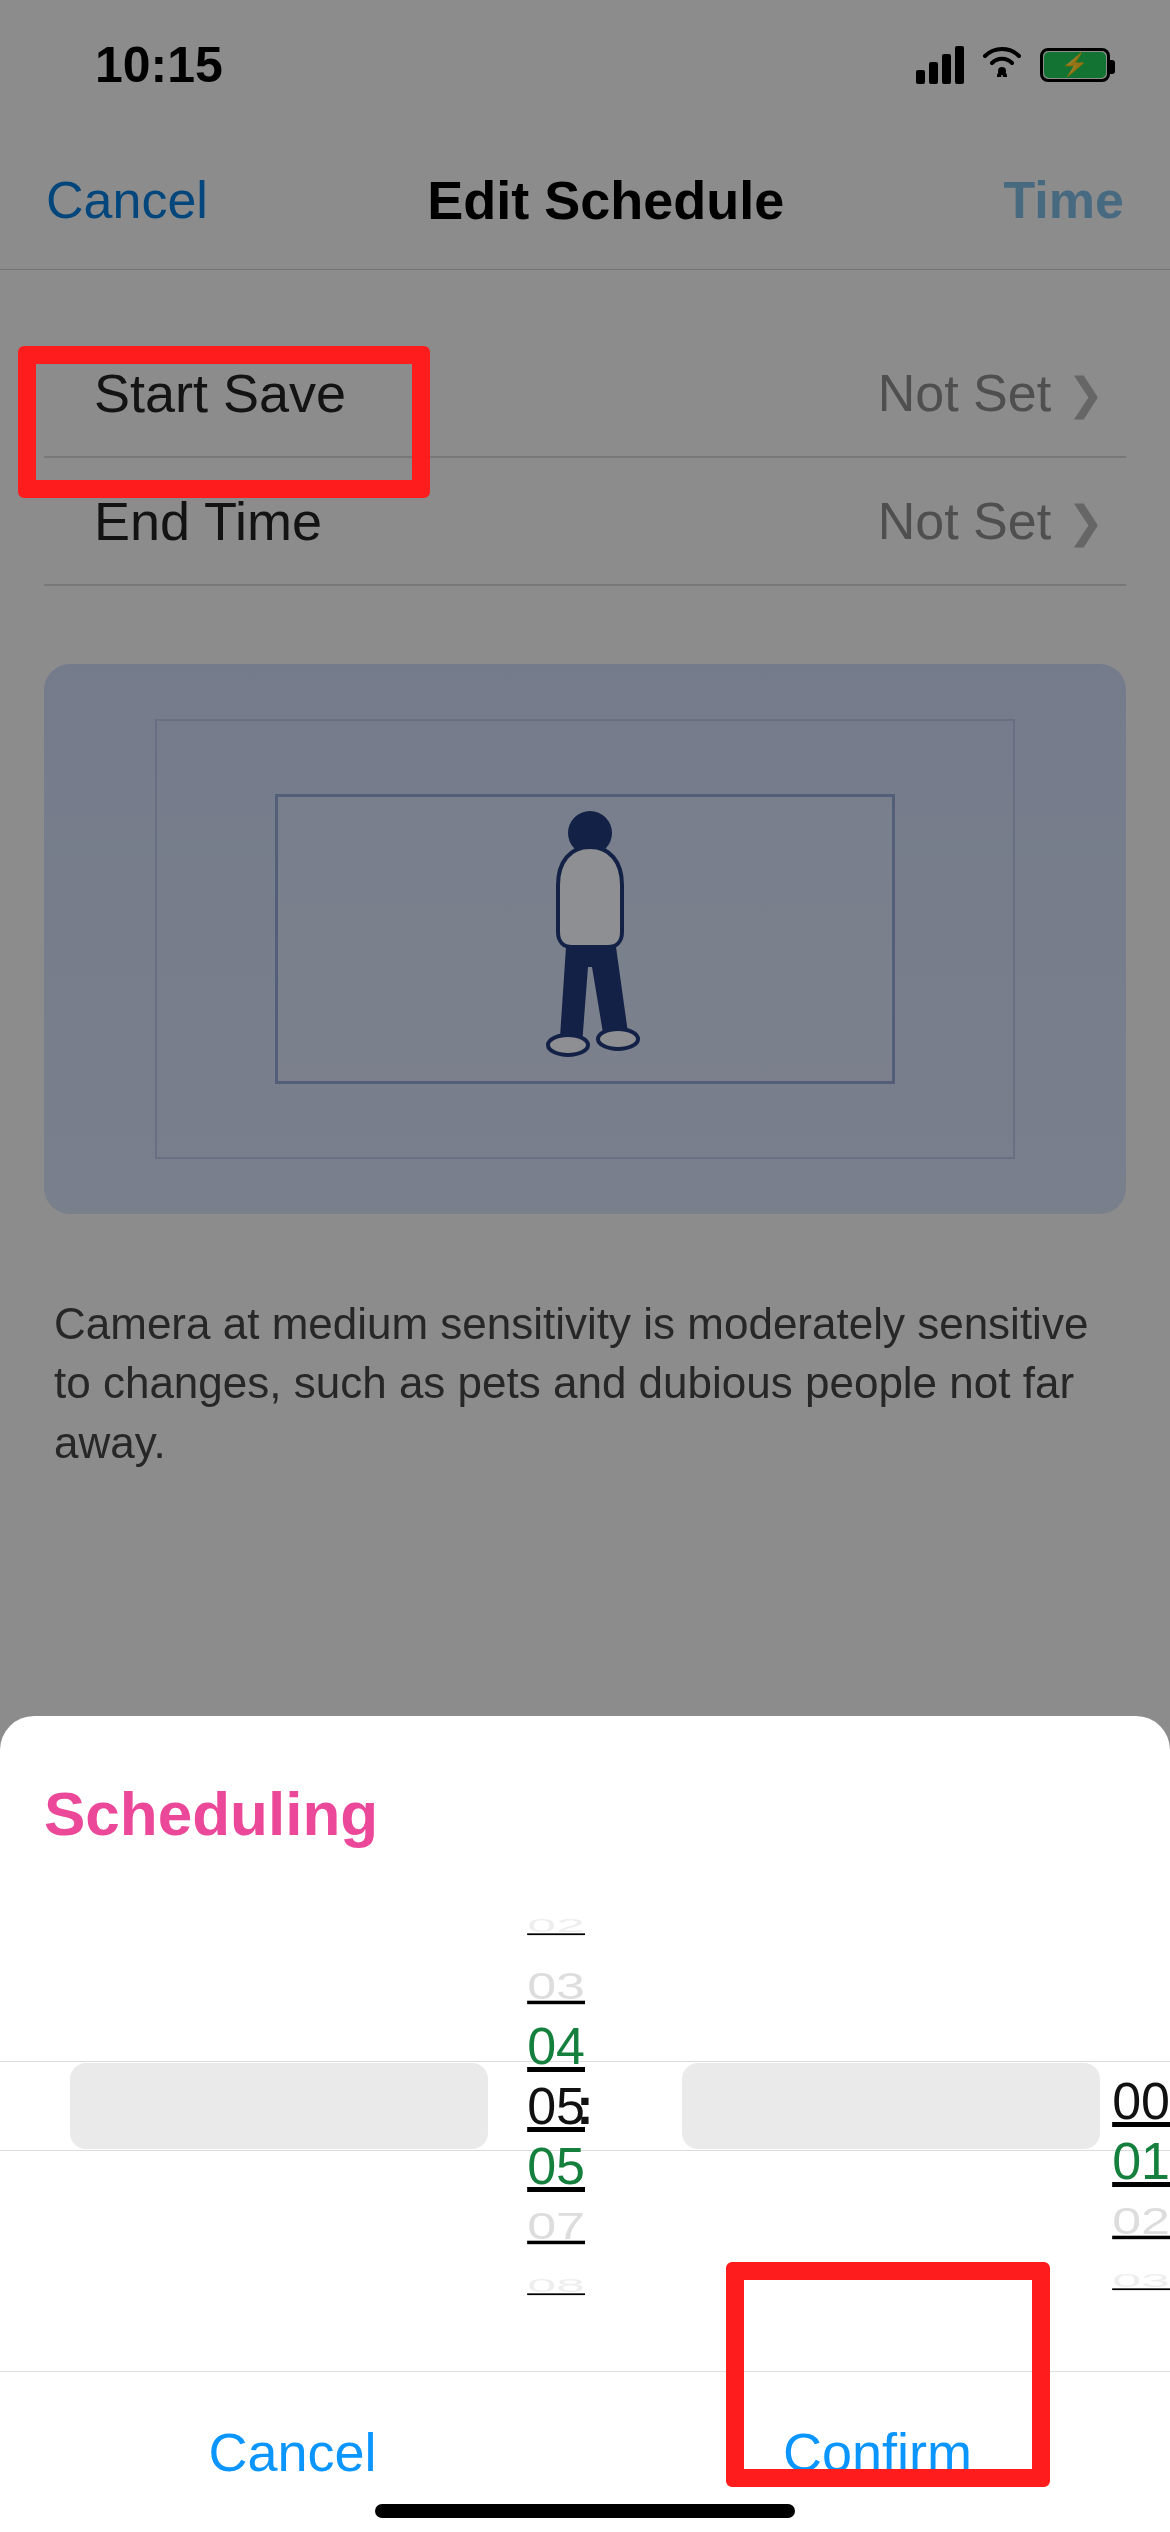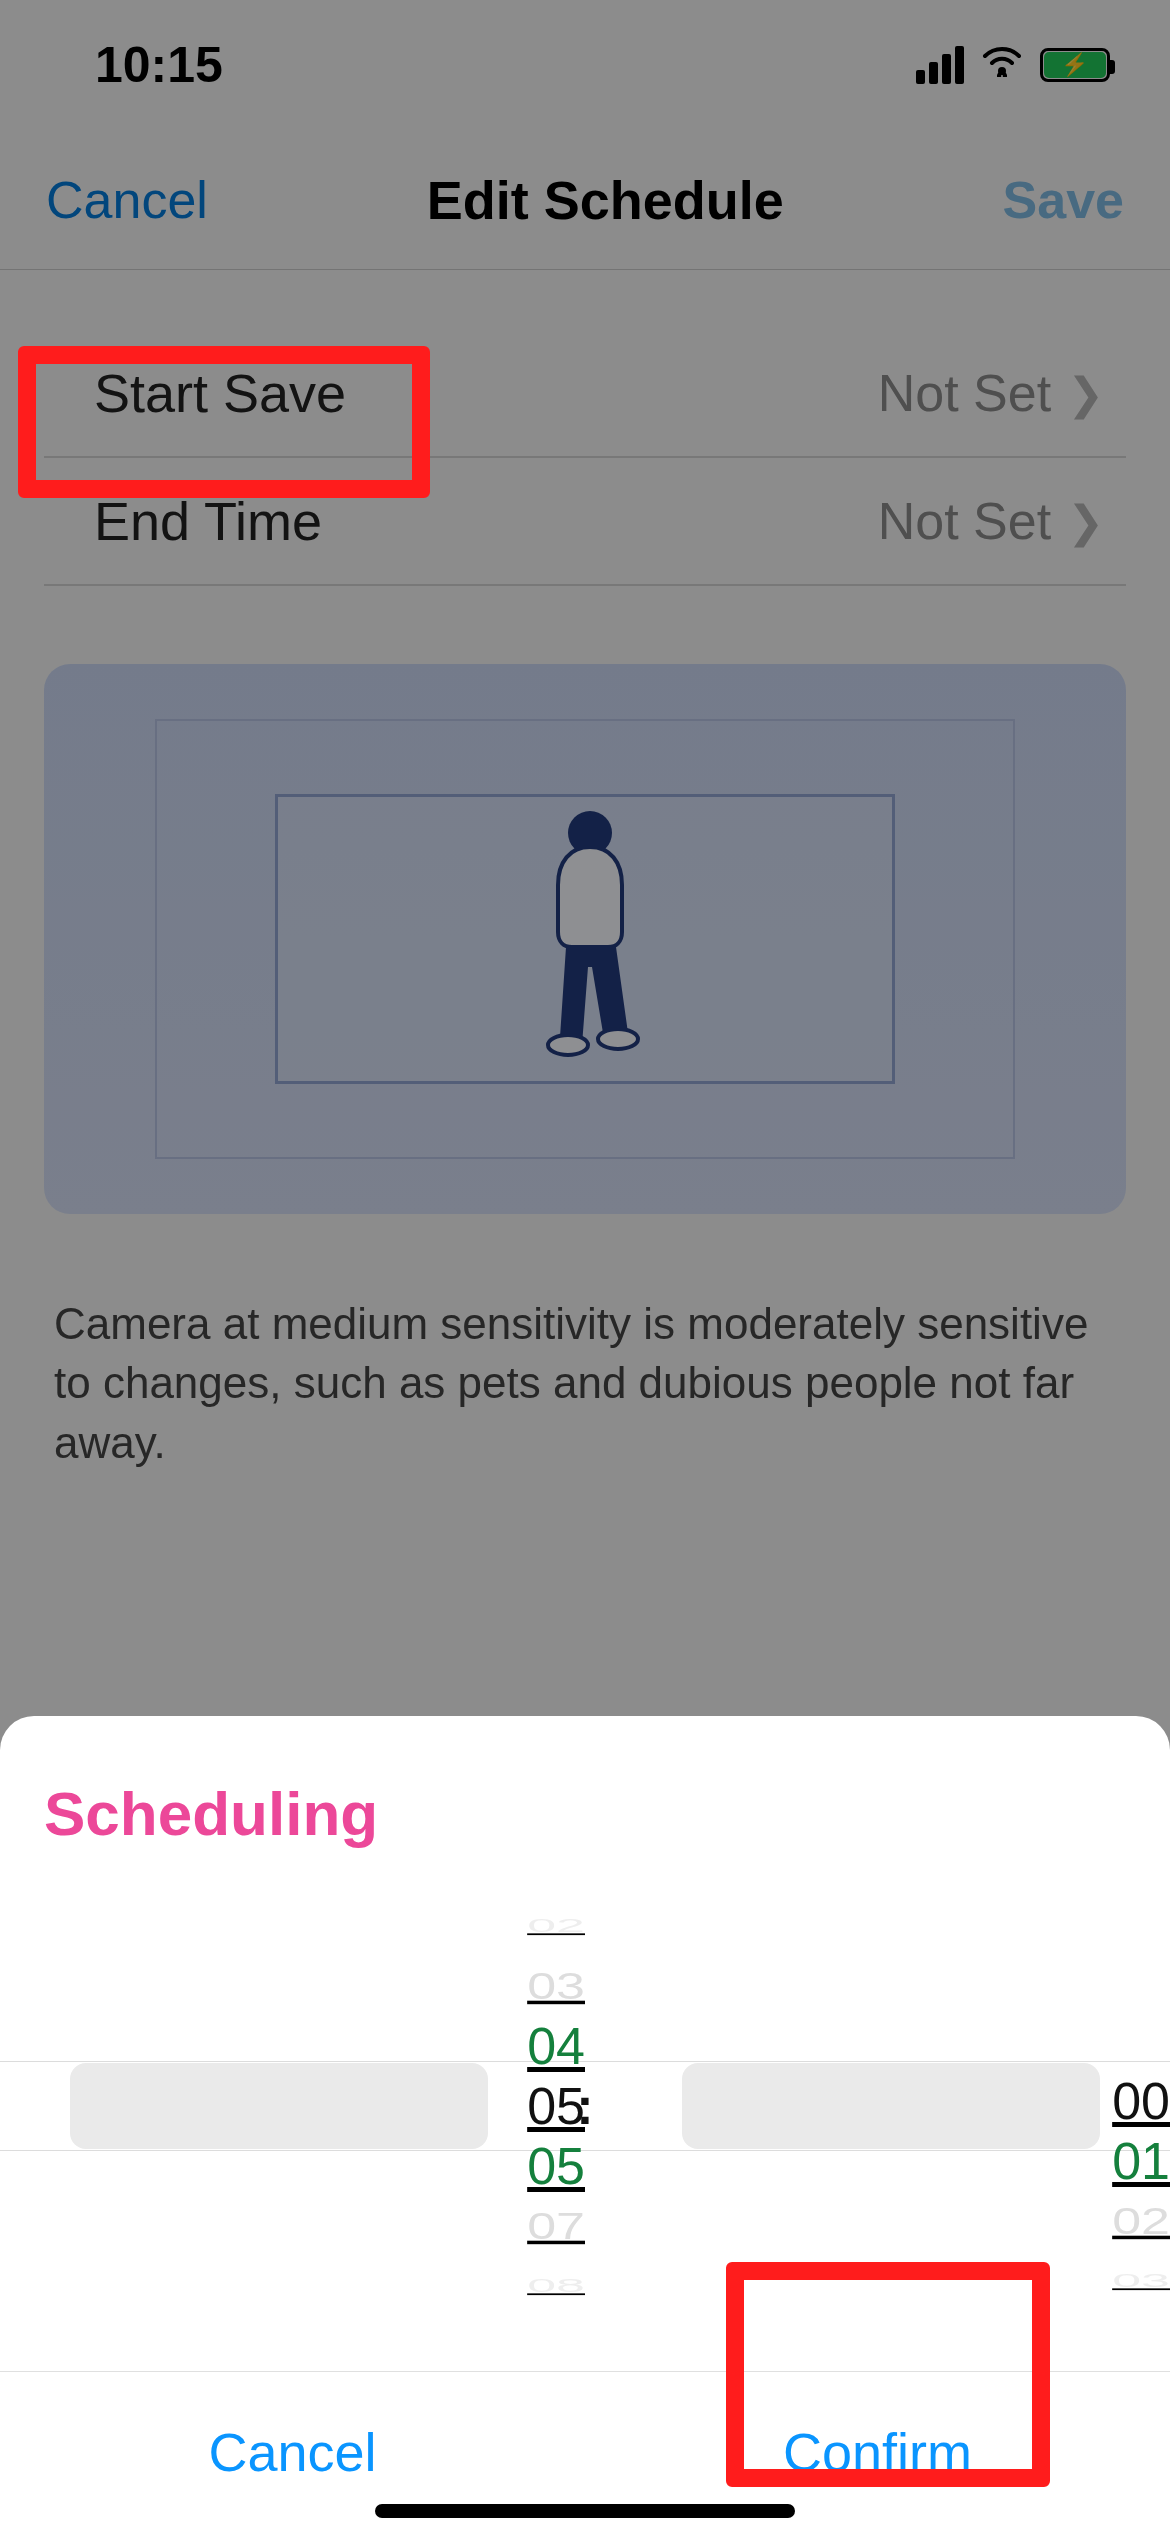--- a/index.html
+++ b/index.html
@@ -100,21 +100,21 @@
         <div class="fill">
             <span class="bolt">⚡</span>
           </div>
       </div>
     </div>
   </div>
 
   <div class="navbar">
     <div class="cancel">Cancel</div>
     <div class="title">Edit Schedule</div>
-    <div class="save">Save</div>
+    <div class="save">Time</div>
   </div>
 
   <div class="main">
     <div class="row">
       <div class="label">Start Save</div>
       <div class="right">
         <div class="value">Not Set</div>
         <div class="chevron">❯</div>
       </div>
     </div>

